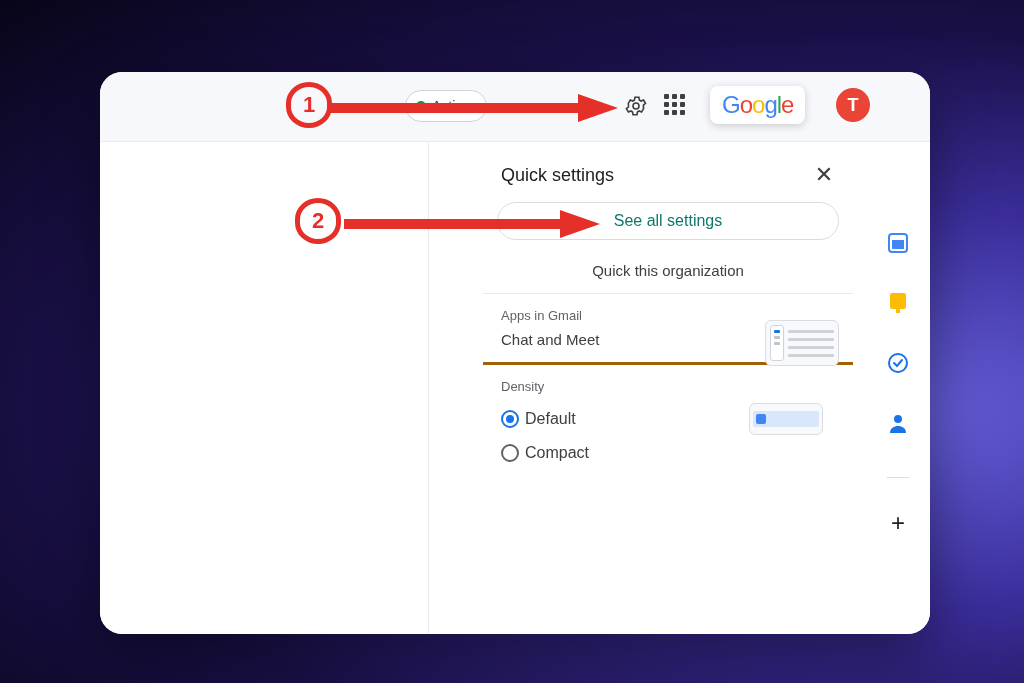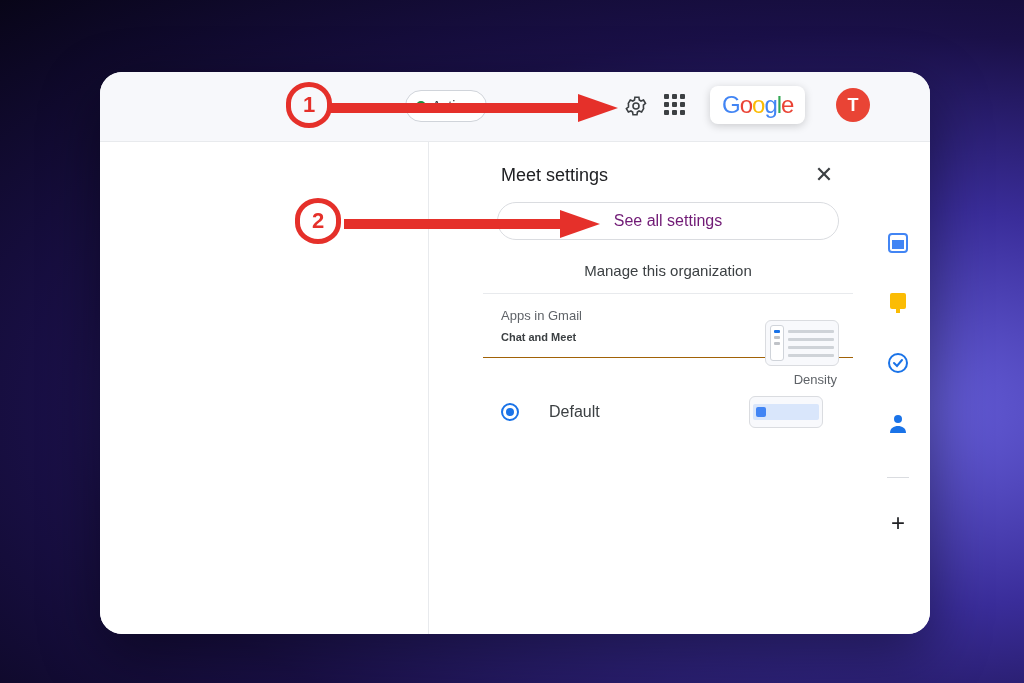--- a/index.html
+++ b/index.html
@@ -135,42 +135,42 @@
     display:flex; align-items:center; justify-content:center;
     cursor:pointer; font-size: 22px; color:#3c4043; line-height: 1;
   }
 
   .pill-btn {
     margin: 6px 14px 18px 14px;
     height: 38px;
     border: 1px solid #dadce0;
     border-radius: 20px;
     display:flex; align-items:center; justify-content:center;
-    color:#701a75;
+    color:#0f766e;
     font-size: 16px;
     cursor:pointer;
     background:#fff;
   }
 
   .org-link {
     text-align:center;
     font-size: 15px;
     color:#3c4043;
     padding: 4px 0 14px 0;
     border-bottom: 1px solid #e8eaed;
     cursor:pointer;
   }
 
   .section {
     padding: 14px 16px 10px 18px;
-    border-bottom: 1px solid #a16207;
+    border-bottom: 3px solid #a16207;
     position:relative;
   }
   .section .sec-label { font-size: 13px; color:#5f6368; margin-bottom: 8px; }
-  .section .sec-text { font-size: 11px; color:#3c4043; margin-bottom: 4px; font-weight: bold; }
+  .section .sec-text { font-size: 15px; color:#3c4043; margin-bottom: 4px; }
   .section .link { color:#1a73e8; font-size: 15px; cursor:pointer; }
 
   .preview-box {
     position:absolute;
     right: 14px;
     top: 26px;
     width: 74px;
     height: 46px;
     border: 1px solid #dadce0;
     border-radius: 6px;
@@ -185,21 +185,21 @@
     background:#fff;
   }
   .preview-box .mini-side .blue{background:#1a73e8; width:6px; height:3px; border-radius:1px;}
   .preview-box .mini-side .grey{background:#c0c3c8; width:6px; height:3px; border-radius:1px;}
   .preview-box .lines{
     flex:1; display:flex; flex-direction:column; justify-content:center; gap:5px;
   }
   .preview-box .lines span{height:3px; background:#cfd3d8; border-radius:1px;}
 
   .density-row {
-    display:flex; align-items:center; gap:30px;
+    display:flex; align-items:center; gap:6px;
     padding: 8px 0;
     position:relative;
   }
   .radio {
     width: 18px; height: 18px; border-radius:50%;
     border: 2px solid #5f6368;
     display:inline-block; position:relative;
     cursor:pointer;
   }
   .radio.selected { border-color:#1a73e8; }
@@ -291,63 +291,67 @@
     </div>
   </div>
 
   <div class="body">
 
     <div class="vline-left"></div>
 
     <div class="panel">
 
       <div class="panel-header">
-        <div class="title">Meet settings</div>
+        <div class="title">Quick settings</div>
         <div class="close-x">✕</div>
       </div>
 
       <div class="pill-btn">
         <span>See all settings</span>
       </div>
 
-      <div class="org-link">Manage this organization</div>
+      <div class="org-link">Quick this organization</div>
 
       <div class="section">
         <div class="sec-label">Apps in Gmail</div>
         <div class="sec-text">Chat and Meet</div>
 
         <div class="preview-box">
           <div class="mini-side">
               <span class="blue"></span>
               <span class="grey"></span>
               <span class="grey"></span>
             </div>
           <div class="lines">
               <span></span>
               <span></span>
               <span></span>
               <span></span>
             </div>
         </div>
       </div>
 
-      <div class="section" style="border-bottom:none;text-align:right;">
+      <div class="section" style="border-bottom:none;">
         <div class="sec-label">Density</div>
 
         <div class="density-row">
           <span class="radio selected"></span>
           <span class="density-label">Default</span>
           <div class="density-thumb default-thumb">
             <div class="band">
                 <span class="sq"></span>
               </div>
           </div>
         </div>
 
 
+        <div class="density-row">
+          <span class="radio"></span>
+          <span class="density-label">Compact</span>
+        </div>
       </div>
     </div>
 
     <div class="rail">
       <div class="ic">
         <svg width="20" height="20" viewBox="0 0 20 20">
             <rect x="1" y="1" width="18" height="18" rx="3" fill="#fff" stroke="#4285F4" stroke-width="2"></rect>
             <rect x="4" y="7" width="12" height="9" fill="#4285F4"></rect>
           </svg>
       </div>

